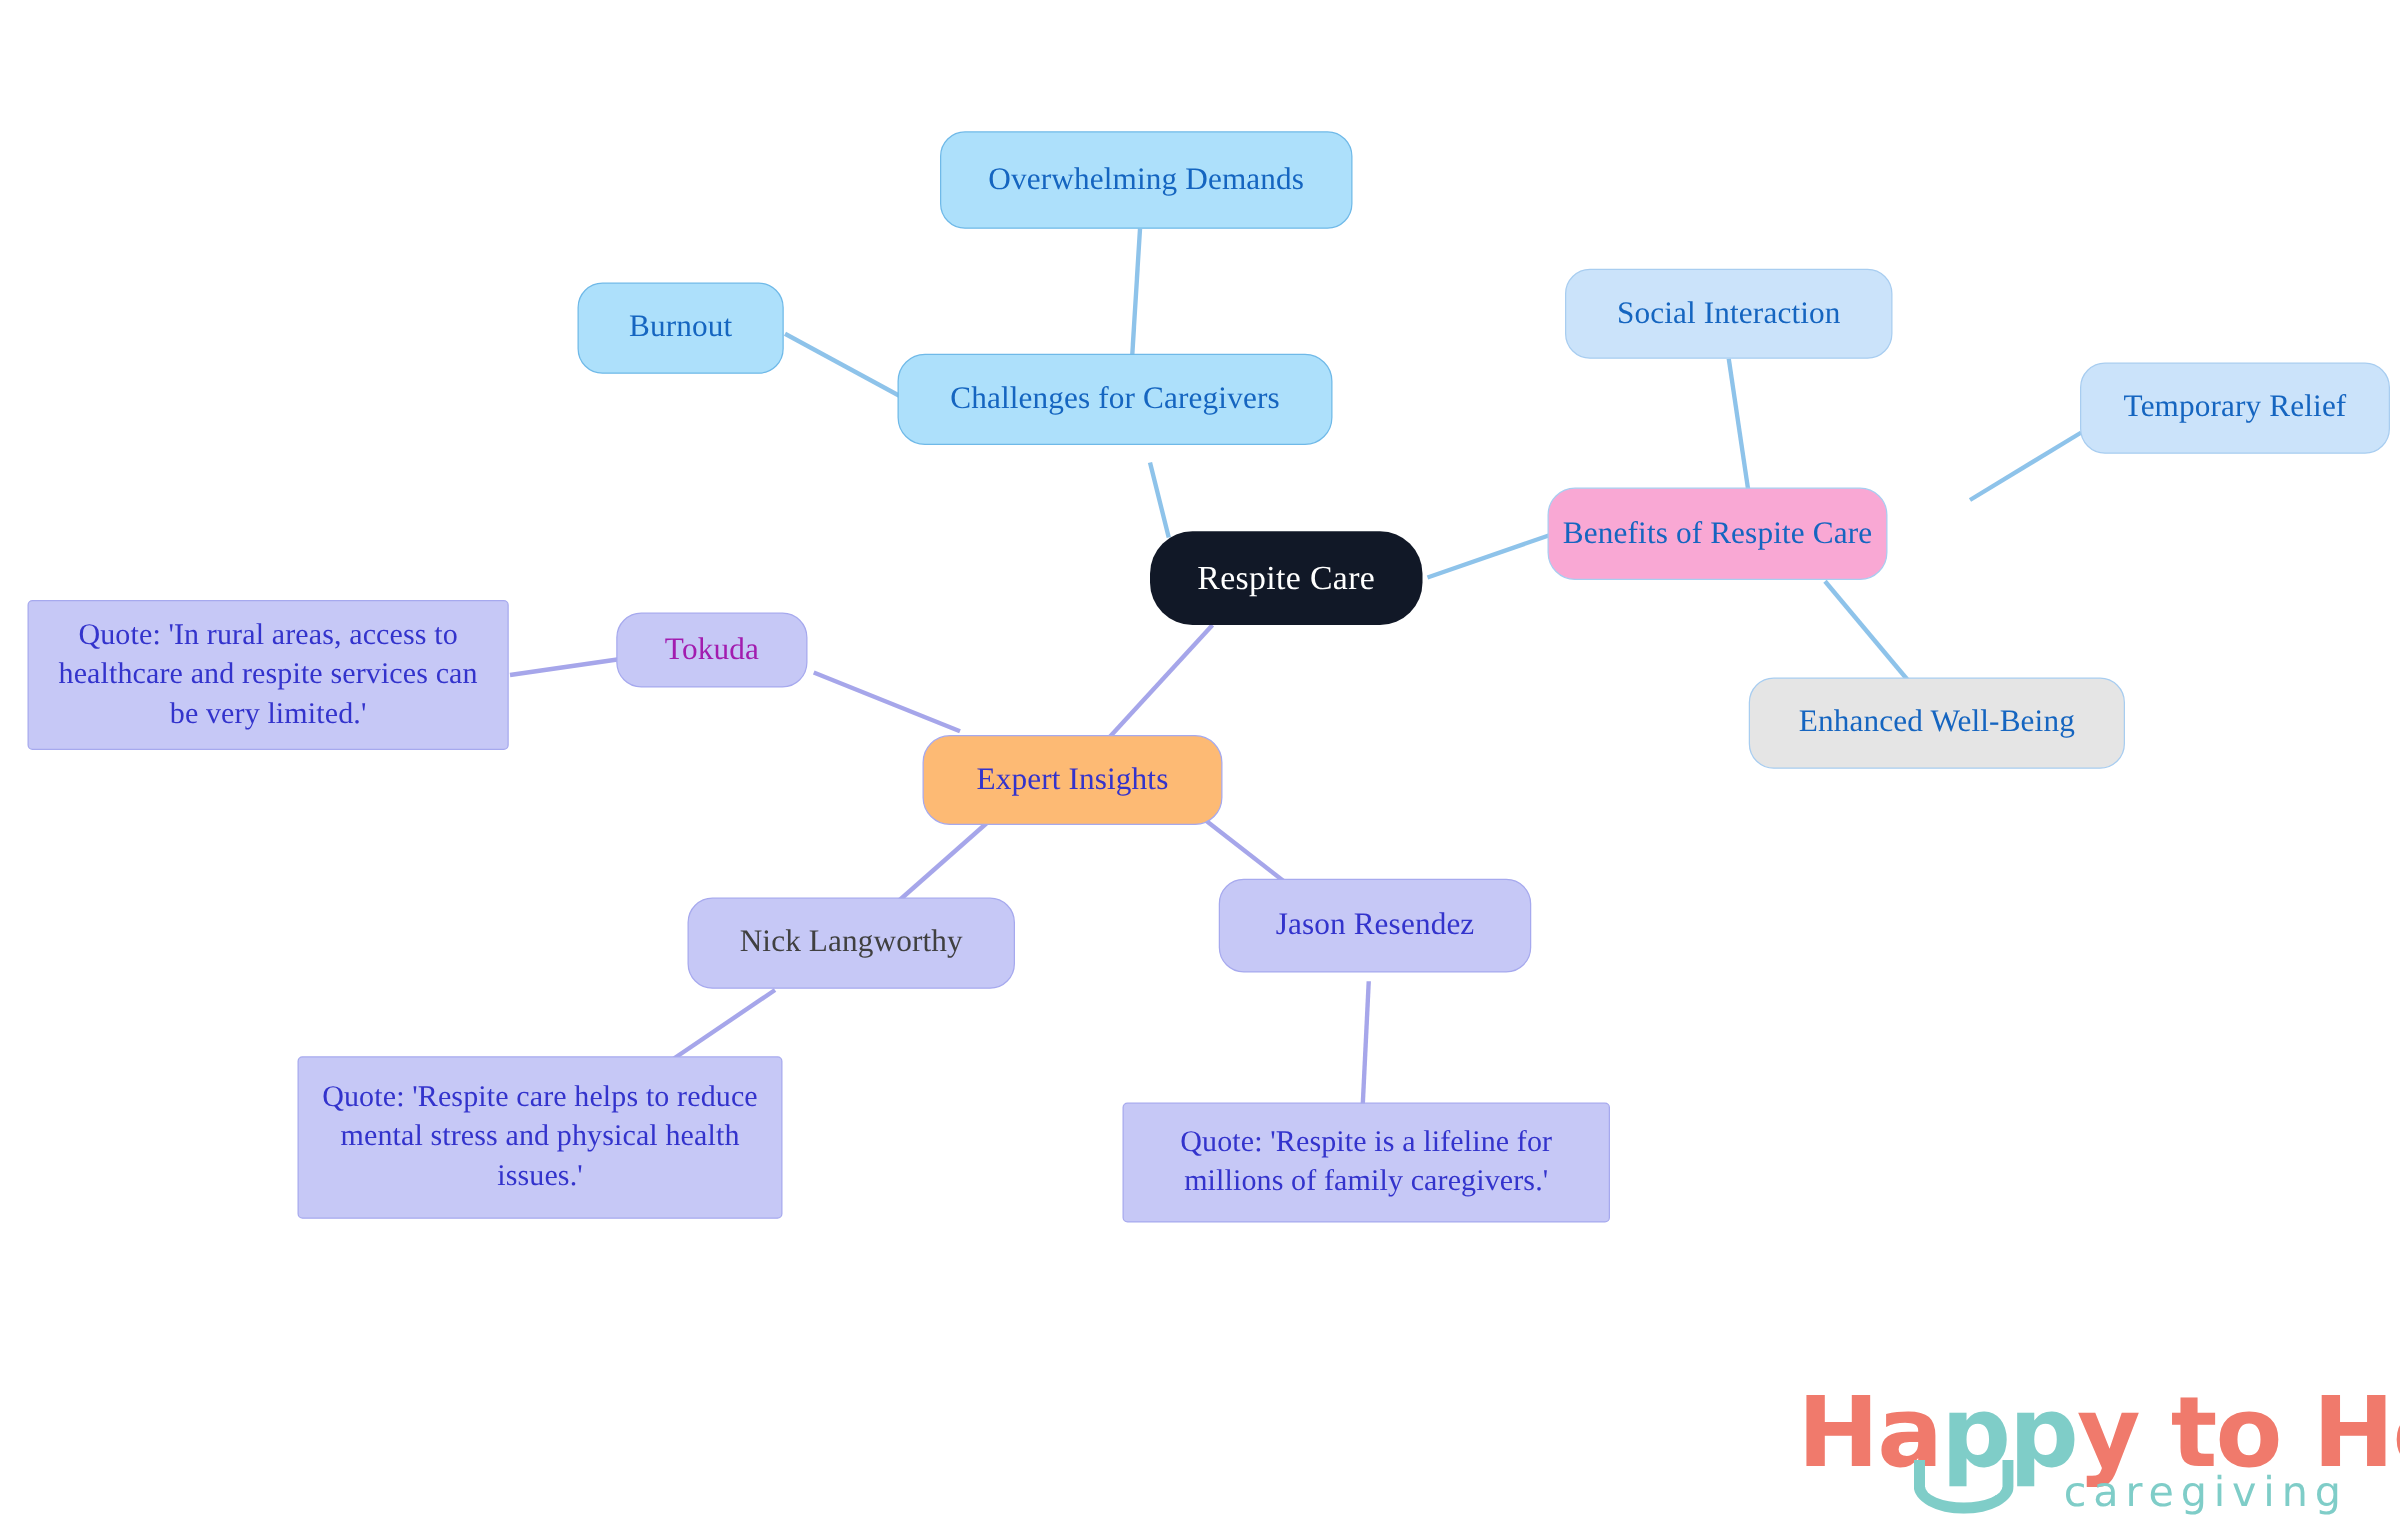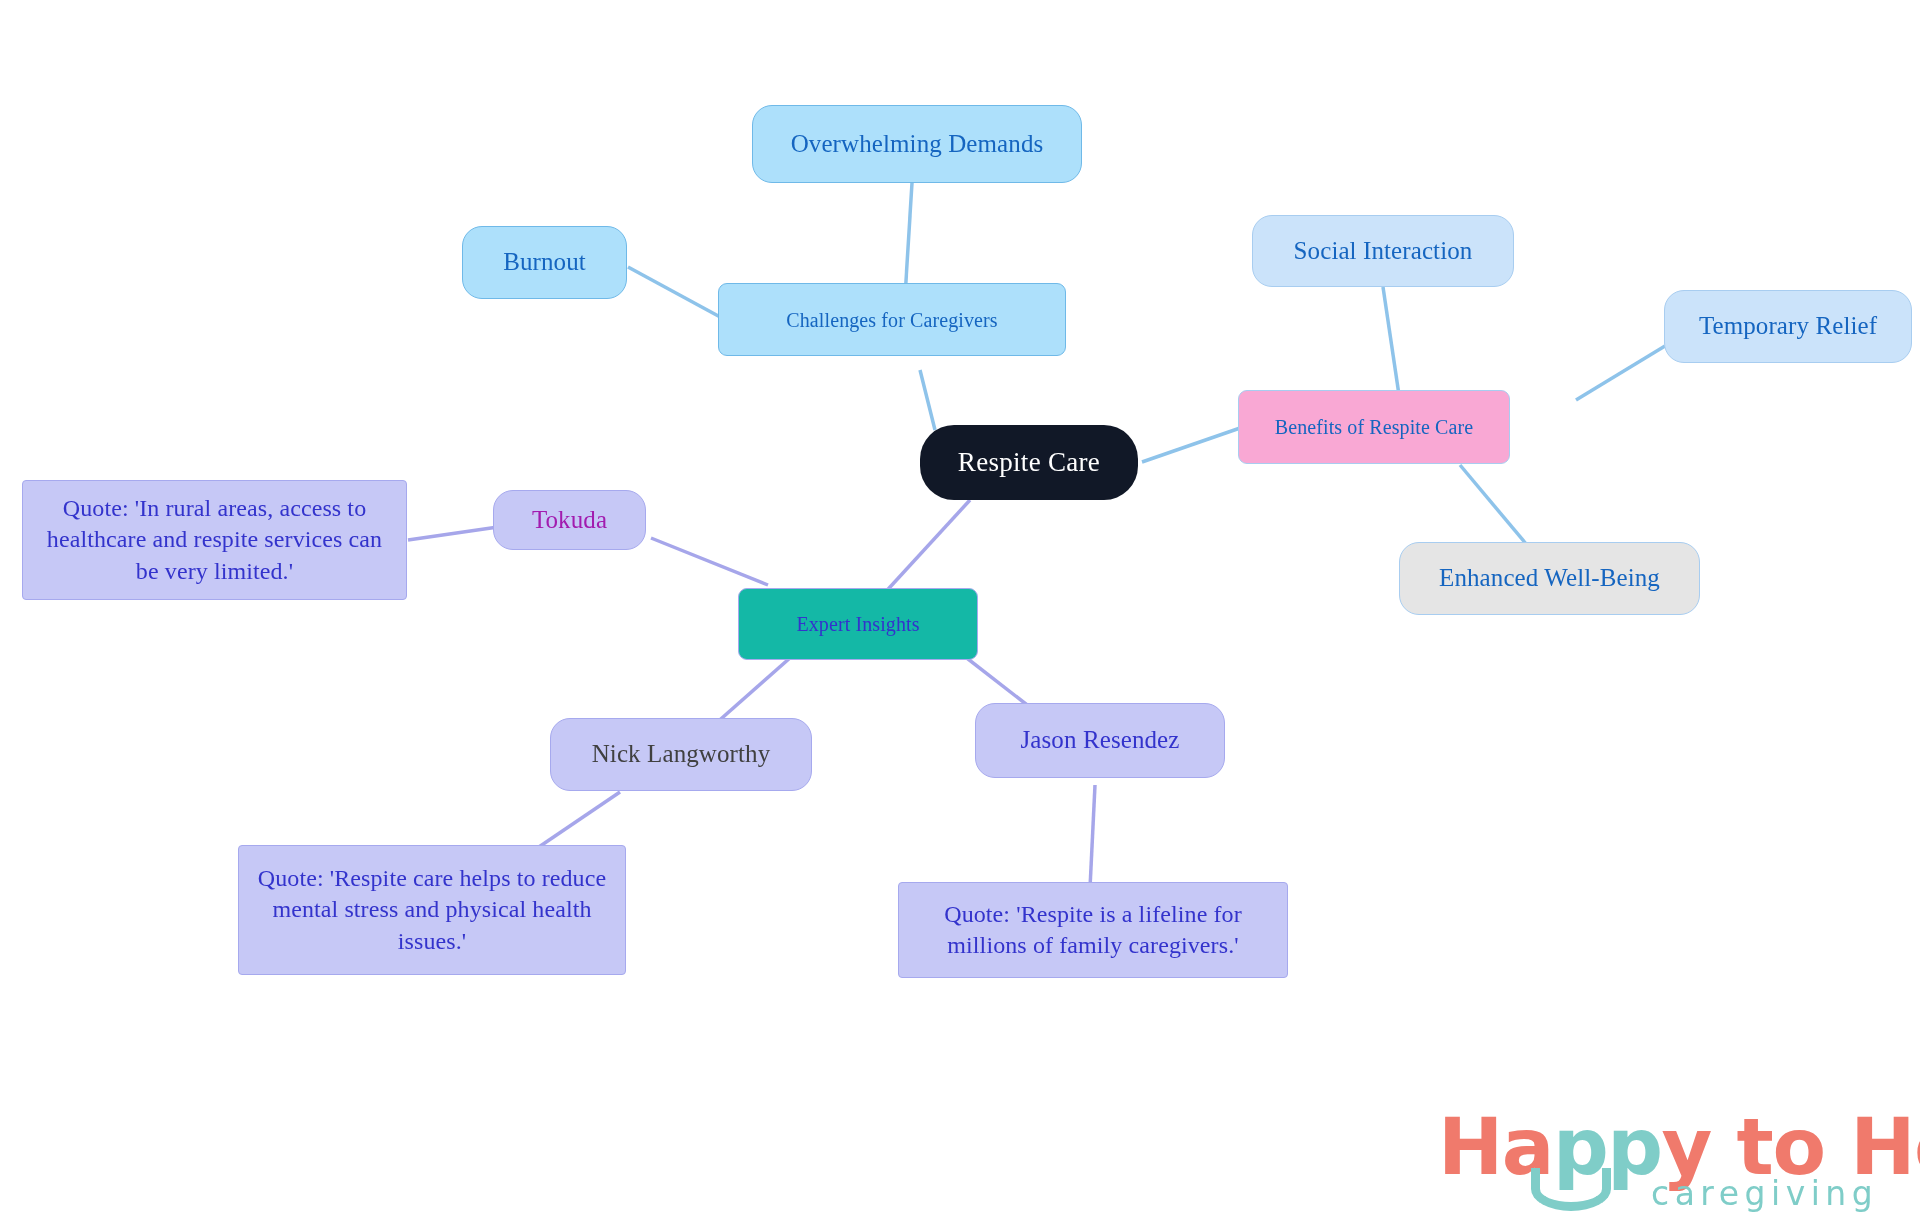--- a/index.html
+++ b/index.html
@@ -47,21 +47,21 @@
     font-family: Liberation Serif, serif;
   }
 
   .node.central {
     border-radius: 34px;
     border: none;
     font-size: 27px;
     letter-spacing: 0.3px;
   }
 
-  .node.branch     { font-size: 20px; border-radius: 9px; }
+  .node.branch     { font-size: 25px; border-radius: 22px; }
   .node.leaf       { font-size: 25px; border-radius: 20px; }
   .node.quote      { font-size: 24px; border-radius: 4px; }
 
   
   #logo {
     position: absolute;
     user-select: none;
   }
   #logo .logo-wordmark {
     position: relative;
@@ -158,21 +158,21 @@
               background:#cbe3fa; border-color:#a8cdf0; color:#1565c0;">
     <span>Social Interaction</span>
   </div>
 
   <div class="node leaf" style="left:1399px; top:542px; width:301px; height:73px;
               background:#e5e5e5; border-color:#a8cdf0; color:#1565c0;">
     <span>Enhanced Well-Being</span>
   </div>
 
   <div class="node branch" style="left:738px; top:588px; width:240px; height:72px;
-              background:#14b8a6; border-color:#a6a9ee; color:#3333cc;">
+              background:#fdba74; border-color:#a6a9ee; color:#3333cc;">
     <span>Expert Insights</span>
   </div>
 
   <div class="node leaf" style="left:493px; top:490px; width:153px; height:60px;
               background:#c6c8f6; border-color:#a6a9ee; color:#a21caf;">
     <span>Tokuda</span>
   </div>
 
   <div class="node quote" style="left:22px; top:480px; width:385px; height:120px; padding:8px 20px;
               background:#c6c8f6; border-color:#a6a9ee; color:#3333cc;">

